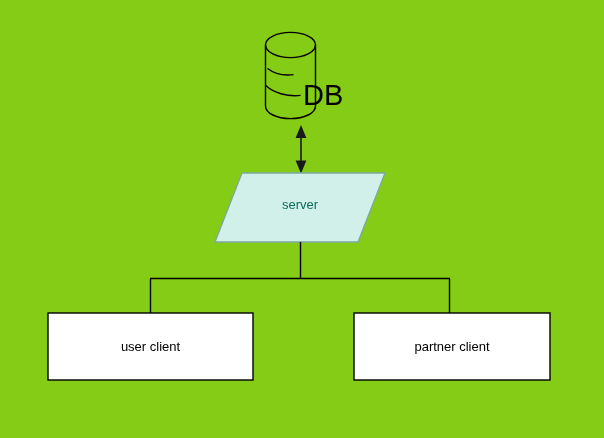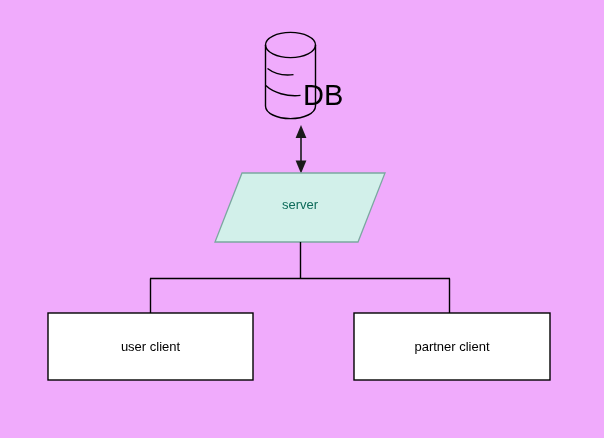--- a/index.html
+++ b/index.html
@@ -7,21 +7,21 @@
     padding: 0;
     background: #ffffff;
   }
   body {
     font-family: "Liberation Sans", sans-serif;
   }
   #canvas {
     position: relative;
     width: 604px;
     height: 438px;
-    background: #f0abfc;
+    background: #84cc16;
     overflow: hidden;
     text-align: right;
   }
   #diagram-svg {
     position: absolute;
     left: 0;
     top: 0;
     width: 604px;
     height: 438px;
     display: block;

